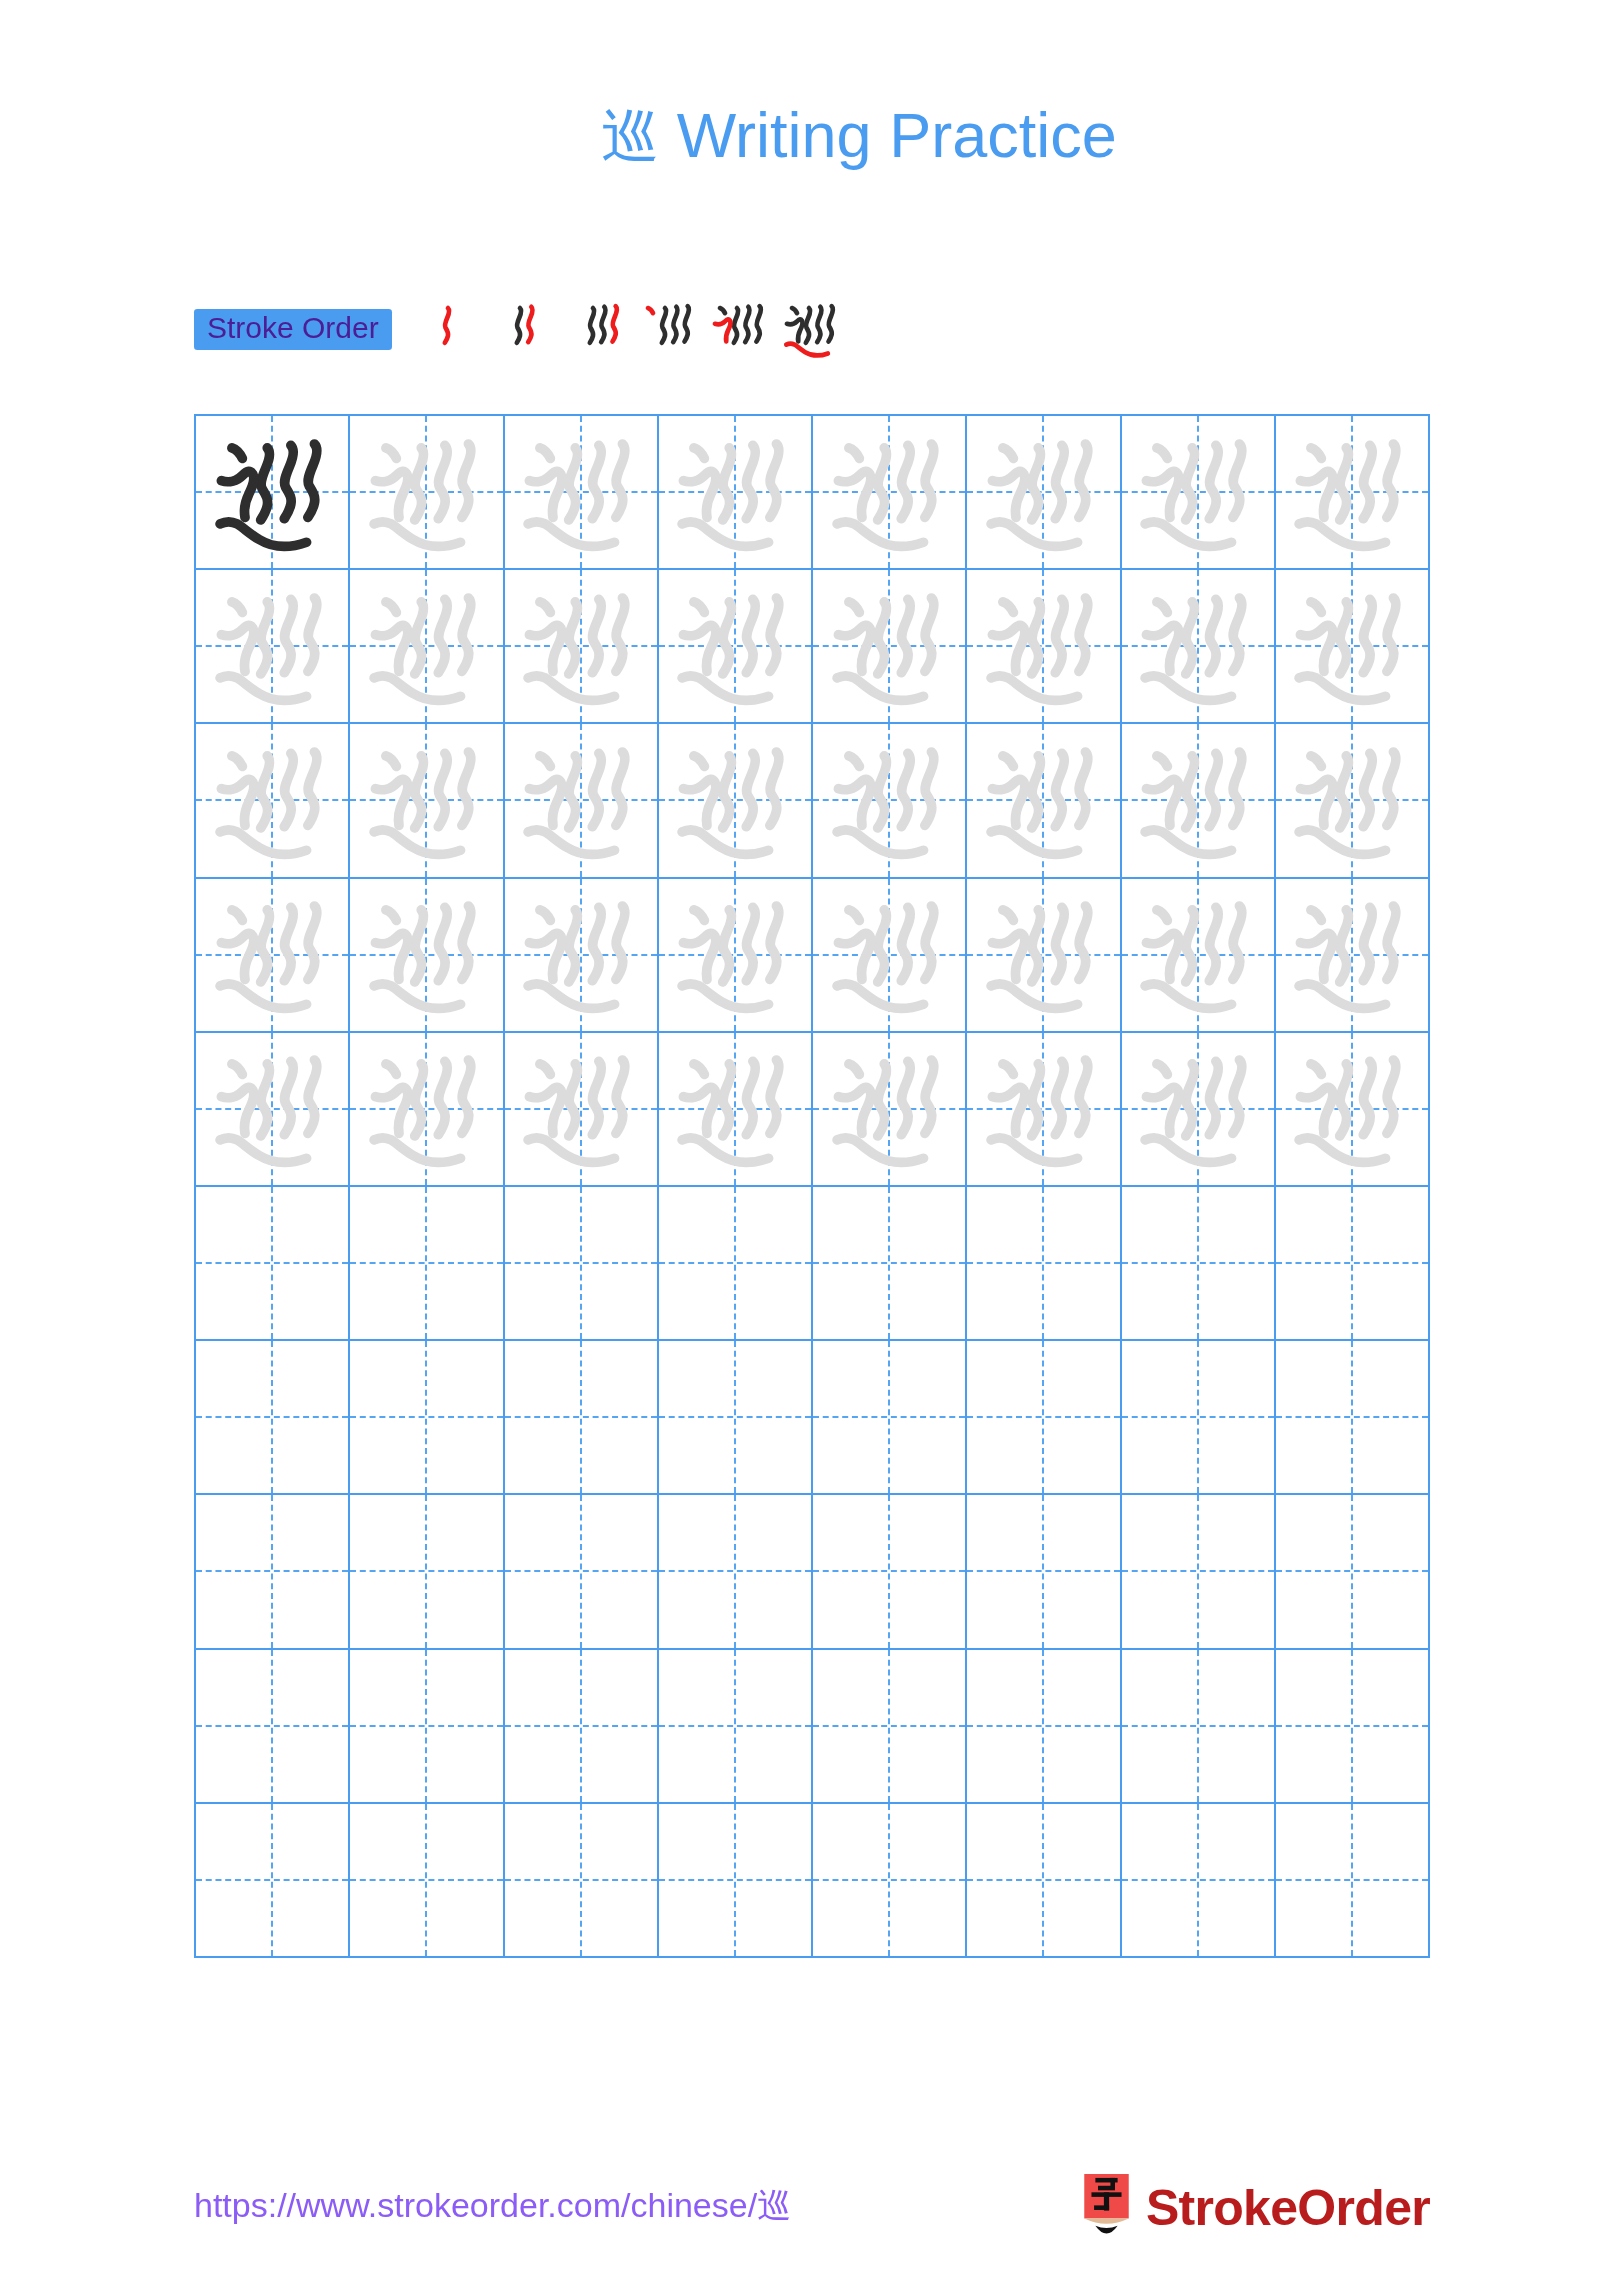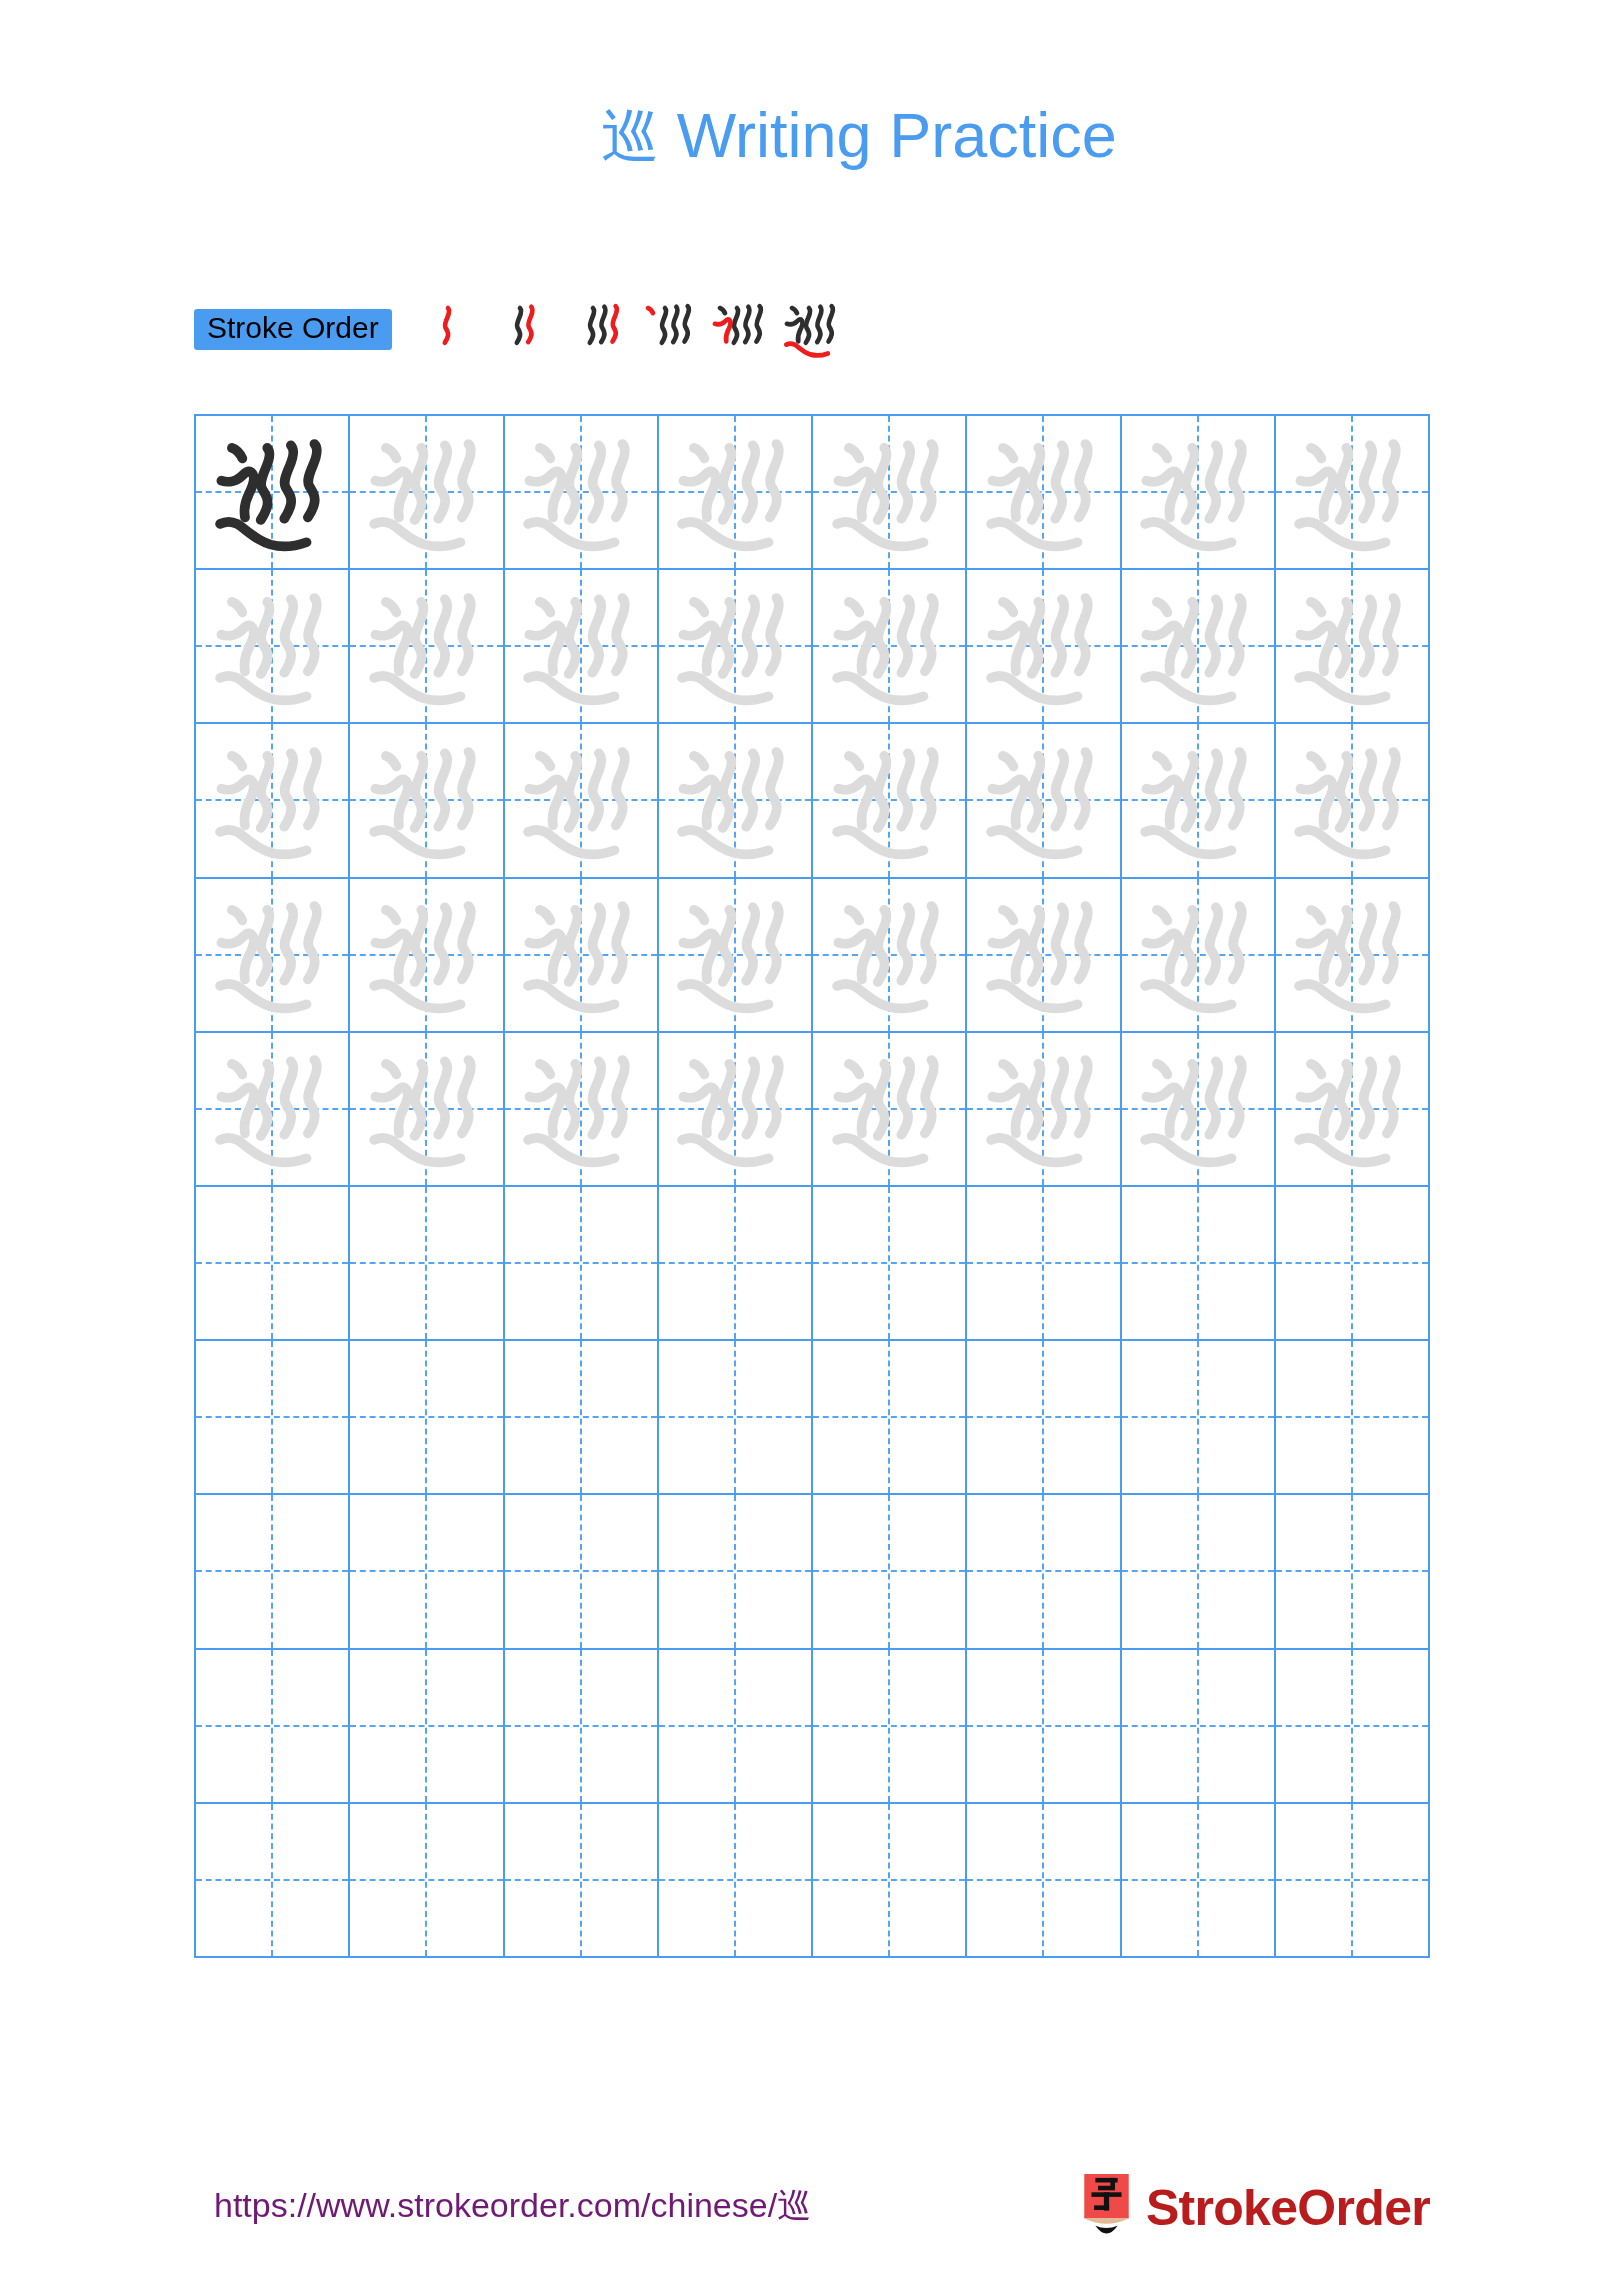--- a/index.html
+++ b/index.html
@@ -40,21 +40,21 @@
   .stroke-order-row {
     position: absolute;
     top: 306px;
     left: 194px;
     display: flex;
     align-items: center;
     height: 47px;
   }
   .stroke-order-badge {
     background: #4a9cf0;
-    color: #000000;
+    color: #4c1d95;
     font-size: 30px;
     font-weight: 400;
     padding: 3.9px 13px 6.5px 13px;
     border-radius: 3.3px;
     line-height: 1.05;
     white-space: nowrap;
   }
   .stroke-steps {
     display: flex;
     align-items: center;
@@ -132,24 +132,23 @@
     left: 0;
     top: 2179px;
     width: 1622px;
     height: 85px;
   }
   .footer-url {
     position: absolute;
     left: 194px;
     top: 3.9px;
     font-size: 34px;
-    color: #701a75;
+    color: #8b5cf6;
     text-decoration: none;
     white-space: nowrap;
-    margin-left: 20px;
   }
   .footer-brand {
     position: absolute;
     right: 192px;
     top: -5.2px;
     display: flex;
     align-items: center;
   }
   .brand-mark {
     width: 51px;

